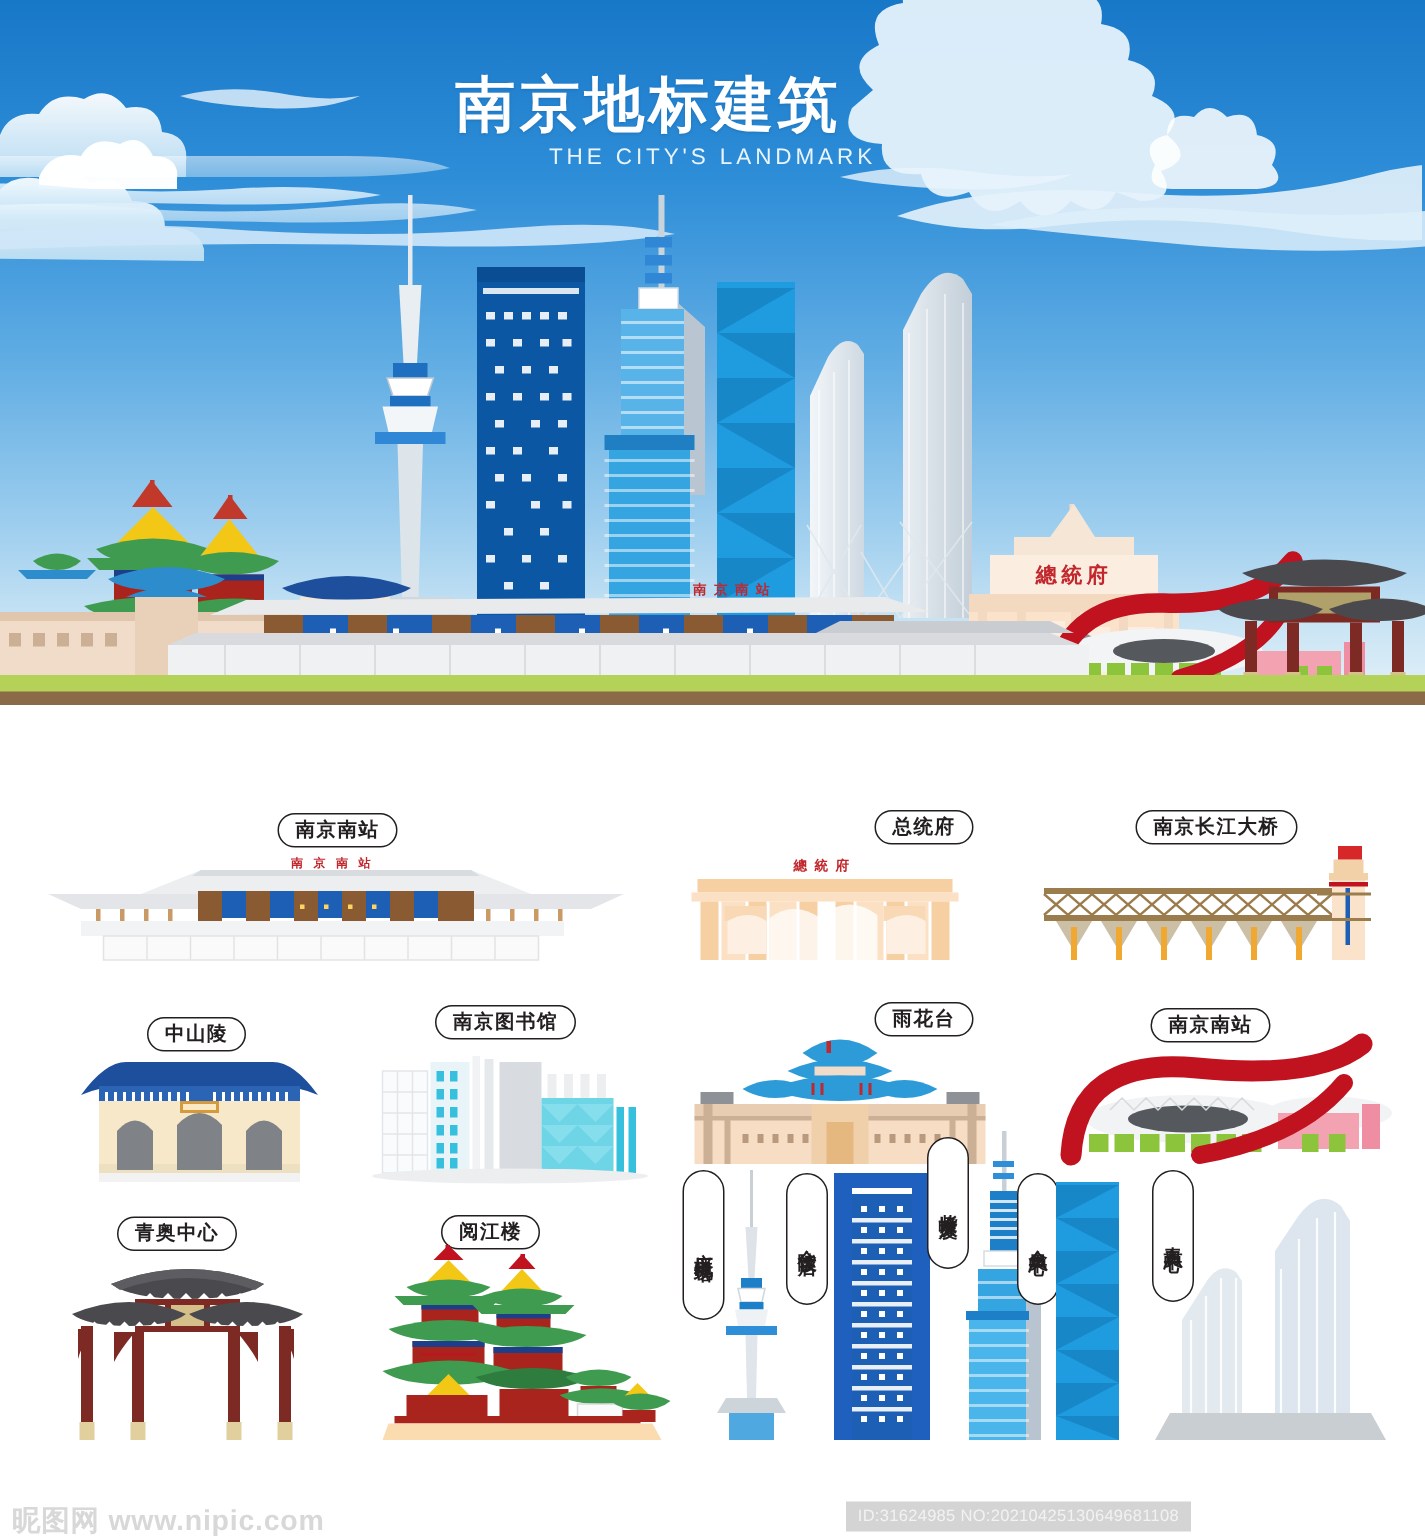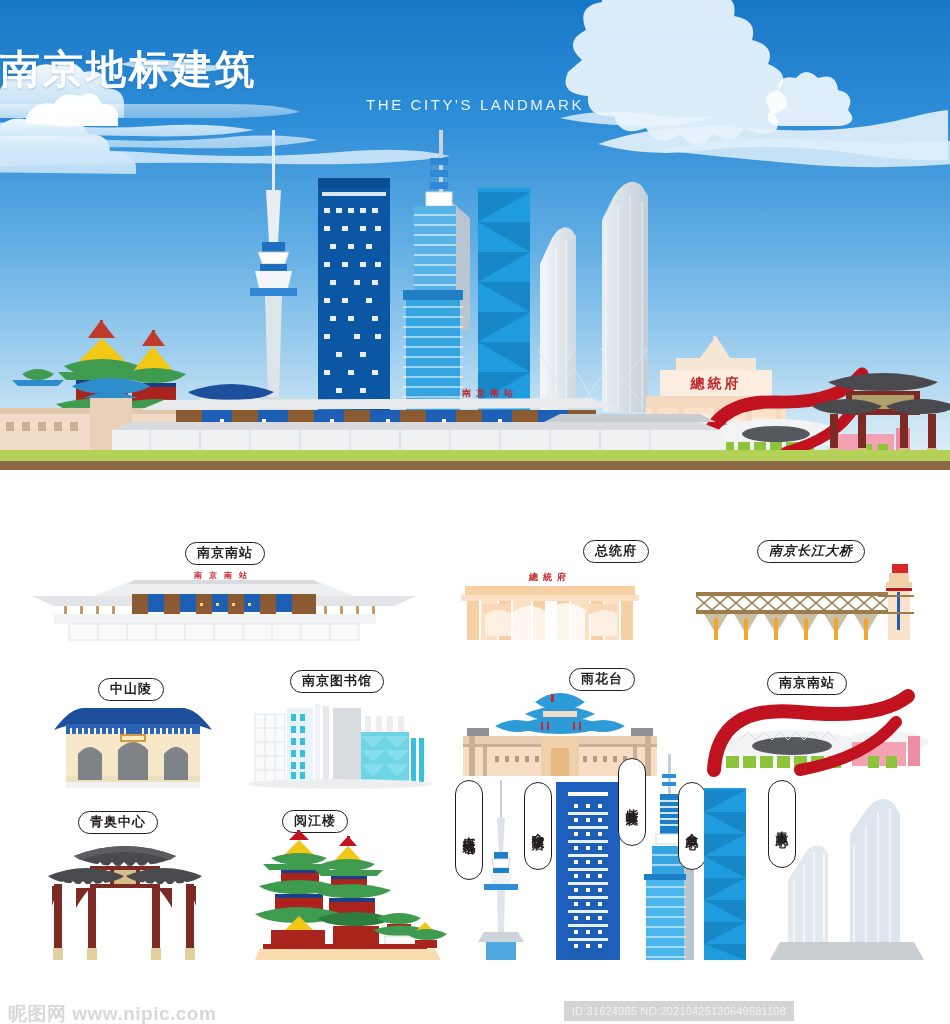--- a/index.html
+++ b/index.html
@@ -5,21 +5,21 @@
   html,body{margin:0;padding:0;background:#fff;}
   body{width:950px;height:1024px;overflow:hidden;
        font-family:"Liberation Sans","DejaVu Sans",sans-serif;}
 
   #root{position:relative;width:950px;height:1024px;background:#ffffff;}
 
   
   .hero{position:absolute;left:0;top:0;width:950px;height:470px;overflow:hidden;
         background:linear-gradient(180deg,#1878c8 0%,#2f8ed8 26%,#62aee4 52%,#9ccdee 74%,#cde6f5 90%,#e4f1f9 100%);}
   .cloudwrap{position:absolute;inset:0;}
-  .hero-title{position:absolute;left:0;top:42px;width:865px;text-align:left;
+  .hero-title{position:absolute;left:0;top:42px;width:865px;text-align:center;
       color:#ffffff;font-size:40px;font-weight:bold;letter-spacing:3px;
       text-shadow:0 1px 2px rgba(0,60,120,.25);}
   .hero-sub{position:absolute;left:0;top:96px;width:950px;text-align:center;
       color:#e9f4fd;font-size:15px;letter-spacing:2.6px;}
   .grass{position:absolute;left:0;bottom:8px;width:950px;height:12px;background:#b4d158;}
   .soil{position:absolute;left:0;bottom:0;width:950px;height:9px;background:#8b6a48;}
 
   
   .art{position:absolute;}
 
@@ -479,21 +479,21 @@
       </g>
       <path d="M58 52 q16 -12 34 0 l0 28 l-34 0 Z" fill="#ffffff" opacity=".75"></path>
       <path d="M92 50 q20 -14 38 0 l0 30 l-38 0 Z" fill="#ffffff" opacity=".8"></path>
       <rect x="28" y="44" width="28" height="10" fill="#f9d9b5"></rect>
       <rect x="134" y="44" width="28" height="10" fill="#f9d9b5"></rect>
       <path d="M30 54 q14 -8 26 0 l0 22 l-26 0 Z" fill="#fdf0e2"></path>
       <path d="M136 54 q14 -8 26 0 l0 22 l-26 0 Z" fill="#fdf0e2"></path>
       <text x="95" y="20" text-anchor="middle" font-size="9" font-weight="bold" fill="#c1272d" letter-spacing="5">總統府</text>
     </svg>
 
-    <div class="tag" style="left:757px;top:70px;font-style:italic;">南京长江大桥</div>
+    <div class="tag" style="left:757px;top:70px;">南京长江大桥</div>
 
     <svg class="art" style="left:690px;top:92px" width="250" height="78" viewBox="0 0 250 78">
       <rect x="6" y="30" width="196" height="4" fill="#9a7c4d"></rect>
       <rect x="6" y="48" width="196" height="4" fill="#9a7c4d"></rect>
       <g stroke="#9a7c4d" stroke-width="1.6" fill="none">
         <path d="M6 34 L22 48 L38 34 L54 48 L70 34 L86 48 L102 34 L118 48 L134 34 L150 48 L166 34 L182 48 L198 34"></path>
         <path d="M6 48 L22 34 L38 48 L54 34 L70 48 L86 34 L102 48 L118 34 L134 48 L150 34 L166 48 L182 34 L198 48"></path>
       </g>
       <g fill="#cbbfa6">
         <polygon points="14,52 38,52 26,72"></polygon>
@@ -604,21 +604,21 @@
         <polygon points="116,72 128,84 140,72"></polygon>
           <polygon points="140,72 152,84 164,72"></polygon>
       </g>
       <g fill="#36c0dd">
         <rect x="166" y="46" width="5" height="44"></rect>
           <rect x="174" y="46" width="5" height="44"></rect>
       </g>
       <ellipse cx="95" cy="92" rx="92" ry="5" fill="#eceef0"></ellipse>
     </svg>
 
-    <div class="tag" style="left:569px;top:198px;">雨花台</div>
+    <div class="tag" style="left:583px;top:198px;">雨花台</div>
 
     <svg class="art" style="left:455px;top:212px" width="210" height="106" viewBox="0 0 210 106">
       <path d="M80 20 q25 -18 50 0 q-12 9 -25 9 q-13 0 -25 -9 Z" fill="#2d9bd8"></path>
       <rect x="96" y="12" width="3" height="8" fill="#c1272d"></rect>
       <path d="M70 32 q35 -16 70 0 q-16 8 -35 8 q-19 0 -35 -8 Z" fill="#2d9bd8"></path>
       <rect x="88" y="29" width="34" height="6" fill="#f0dcc9"></rect>
       <path d="M58 44 q47 -18 94 0 q-20 8 -47 8 q-27 0 -47 -8 Z" fill="#2d9bd8"></path>
       <g fill="#c1272d">
         <rect x="86" y="40" width="2" height="8"></rect>
           <rect x="92" y="40" width="2" height="8"></rect>
@@ -725,21 +725,21 @@
       <path d="M22 54 q-8 12 -10 20 l0 -20 Z" fill="#7d2a24"></path>
       <path d="M146 54 q8 12 10 20 l0 -20 Z" fill="#7d2a24"></path>
       <g fill="#e2cf9e">
         <rect x="13" y="116" width="10" height="12"></rect>
           <rect x="47" y="116" width="10" height="12"></rect>
         <rect x="111" y="116" width="10" height="12"></rect>
           <rect x="145" y="116" width="10" height="12"></rect>
       </g>
     </svg>
 
-    <div class="tag" style="left:282px;top:340px;">阅江楼</div>
+    <div class="tag" style="left:294px;top:340px;">阅江楼</div>
 
     <svg class="art" style="left:255px;top:360px" width="186" height="130" viewBox="0 0 186 130">
 
       <rect x="42" y="0" width="3" height="10" fill="#c1121f"></rect>
       <polygon points="34,10 54,10 44,0" fill="#c1121f"></polygon>
       <polygon points="28,26 60,26 44,10" fill="#f3c716"></polygon>
       <path d="M16 28 q28 -10 56 0 q-8 7 -28 7 q-20 0 -28 -7 Z" fill="#3e9b4f"></path>
       <path d="M8 34 l72 0 l-6 6 l-60 0 Z" fill="#3e9b4f"></path>
       <rect x="26" y="40" width="38" height="14" fill="#a8241d"></rect>
       <rect x="26" y="40" width="38" height="3" fill="#1d3f8a"></rect>

